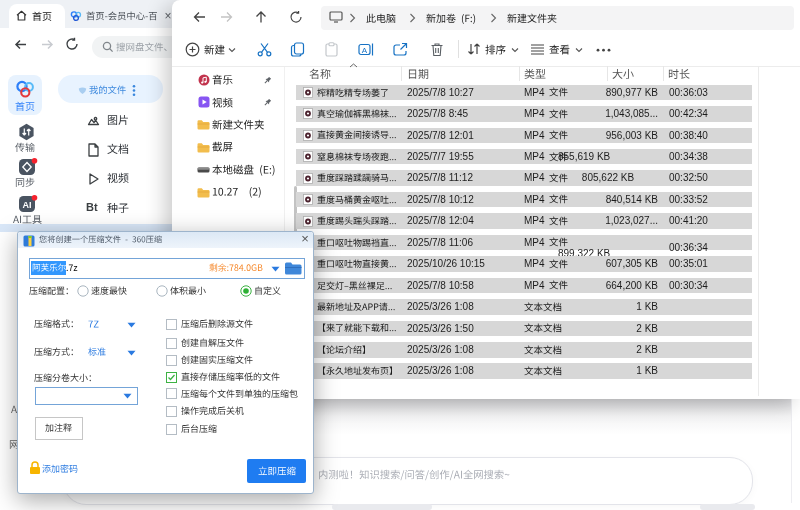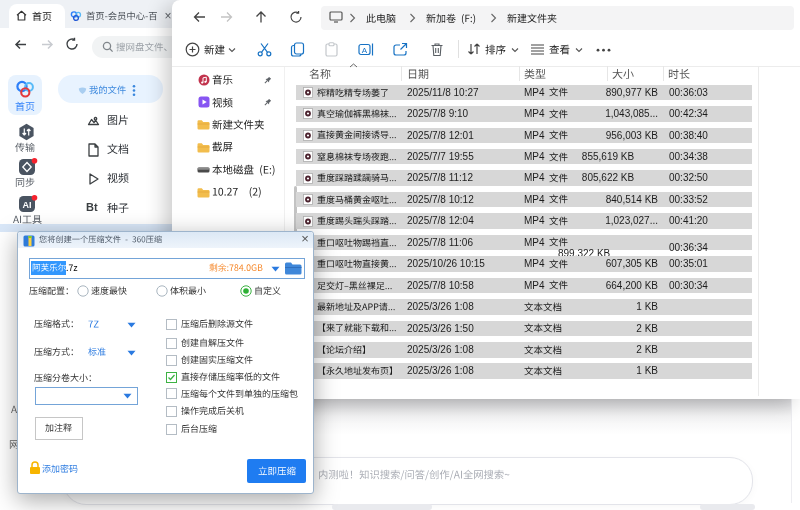--- a/index.html
+++ b/index.html
@@ -690,21 +690,21 @@
         <use href="#g69a8" x="0"></use>
         <use href="#g7cbe" x="1000"></use>
         <use href="#g5403" x="2000"></use>
         <use href="#g7cbe" x="3000"></use>
         <use href="#g4e13" x="4000"></use>
         <use href="#g573a" x="5000"></use>
         <use href="#g840e" x="6000"></use>
         <use href="#g4e86" x="7000"></use>
       </g>
     </svg>
-    <div style="position:absolute;left:235px;top:84.6px;width:100px;height:15.5px;font:10px 'Liberation Sans',sans-serif;color:#1d1d1d;line-height:15.5px">2025/11/8 10:27</div>
+    <div style="position:absolute;left:235px;top:84.6px;width:100px;height:15.5px;font:10px 'Liberation Sans',sans-serif;color:#1d1d1d;line-height:15.5px">2025/7/8 10:27</div>
     <div style="position:absolute;left:352px;top:84.6px;width:30px;height:15.5px;font:10px 'Liberation Sans',sans-serif;color:#1d1d1d;line-height:15.5px">MP4</div>
     <svg class="t " style="left:377.0px;top:86.2px" width="19.0" height="12.3">
       <g fill="#1d1d1d" transform="translate(0,9.59) scale(0.00950,-0.00950)">
         <use href="#g6587" x="0"></use>
         <use href="#g4ef6" x="1000"></use>
       </g>
     </svg>
     <div style="position:absolute;left:386px;top:84.6px;width:100px;height:15.5px;font:10px 'Liberation Sans',sans-serif;color:#1d1d1d;line-height:15.5px;text-align:right">890,977 KB</div>
     <div style="position:absolute;left:497px;top:84.6px;width:60px;height:15.5px;font:10px 'Liberation Sans',sans-serif;color:#1d1d1d;line-height:15.5px">00:36:03</div>
     <div style="position:absolute;left:124px;top:106.0px;width:456px;height:15.5px;background:#d7d7d7"></div>
@@ -721,21 +721,21 @@
         <use href="#g4f3d" x="3000"></use>
         <use href="#g88e4" x="4000"></use>
         <use href="#g9ed1" x="5000"></use>
         <use href="#g68c9" x="6000"></use>
         <use href="#g889c" x="7000"></use>
         <use href="#g2e" x="8000"></use>
         <use href="#g2e" x="8278"></use>
         <use href="#g2e" x="8556"></use>
       </g>
     </svg>
-    <div style="position:absolute;left:235px;top:106.0px;width:100px;height:15.5px;font:10px 'Liberation Sans',sans-serif;color:#1d1d1d;line-height:15.5px">2025/7/8 9:10</div>
+    <div style="position:absolute;left:235px;top:106.0px;width:100px;height:15.5px;font:10px 'Liberation Sans',sans-serif;color:#1d1d1d;line-height:15.5px">2025/7/8 8:45</div>
     <div style="position:absolute;left:352px;top:106.0px;width:30px;height:15.5px;font:10px 'Liberation Sans',sans-serif;color:#1d1d1d;line-height:15.5px">MP4</div>
     <svg class="t " style="left:377.0px;top:107.6px" width="19.0" height="12.3">
       <g fill="#1d1d1d" transform="translate(0,9.59) scale(0.00950,-0.00950)">
         <use href="#g6587" x="0"></use>
         <use href="#g4ef6" x="1000"></use>
       </g>
     </svg>
     <div style="position:absolute;left:386px;top:106.0px;width:100px;height:15.5px;font:10px 'Liberation Sans',sans-serif;color:#1d1d1d;line-height:15.5px;text-align:right">1,043,085...</div>
     <div style="position:absolute;left:497px;top:106.0px;width:60px;height:15.5px;font:10px 'Liberation Sans',sans-serif;color:#1d1d1d;line-height:15.5px">00:42:34</div>
     <div style="position:absolute;left:124px;top:127.5px;width:456px;height:15.5px;background:#d7d7d7"></div>
@@ -791,21 +791,21 @@
       </g>
     </svg>
     <div style="position:absolute;left:235px;top:148.9px;width:100px;height:15.5px;font:10px 'Liberation Sans',sans-serif;color:#1d1d1d;line-height:15.5px">2025/7/7 19:55</div>
     <div style="position:absolute;left:352px;top:148.9px;width:30px;height:15.5px;font:10px 'Liberation Sans',sans-serif;color:#1d1d1d;line-height:15.5px">MP4</div>
     <svg class="t " style="left:377.0px;top:150.5px" width="19.0" height="12.3">
       <g fill="#1d1d1d" transform="translate(0,9.59) scale(0.00950,-0.00950)">
         <use href="#g6587" x="0"></use>
         <use href="#g4ef6" x="1000"></use>
       </g>
     </svg>
-    <div style="position:absolute;left:386px;top:148.9px;width:100px;height:15.5px;font:10px 'Liberation Sans',sans-serif;color:#1d1d1d;line-height:15.5px;text-align:center">855,619 KB</div>
+    <div style="position:absolute;left:386px;top:148.9px;width:100px;height:15.5px;font:10px 'Liberation Sans',sans-serif;color:#1d1d1d;line-height:15.5px;text-align:left">855,619 KB</div>
     <div style="position:absolute;left:497px;top:148.9px;width:60px;height:15.5px;font:10px 'Liberation Sans',sans-serif;color:#1d1d1d;line-height:15.5px">00:34:38</div>
     <div style="position:absolute;left:124px;top:170.4px;width:456px;height:15.5px;background:#d7d7d7"></div>
     <svg class="t" style="left:131px;top:172.6px" width="10" height="11">
       <rect x="0.5" y="0.5" width="9" height="10" fill="#fff" stroke="#adadad" stroke-width="0.8"></rect>
       <circle cx="5" cy="5.5" r="2.9" fill="#4d2430"></circle>
       <circle cx="5" cy="5.5" r="1.1" fill="#fff"></circle>
     </svg>
     <svg class="t " style="left:145.0px;top:172.3px" width="79.5" height="11.7">
       <g fill="#1d1d1d" transform="translate(0,9.09) scale(0.00900,-0.00900)">
         <use href="#g91cd" x="0"></use>

